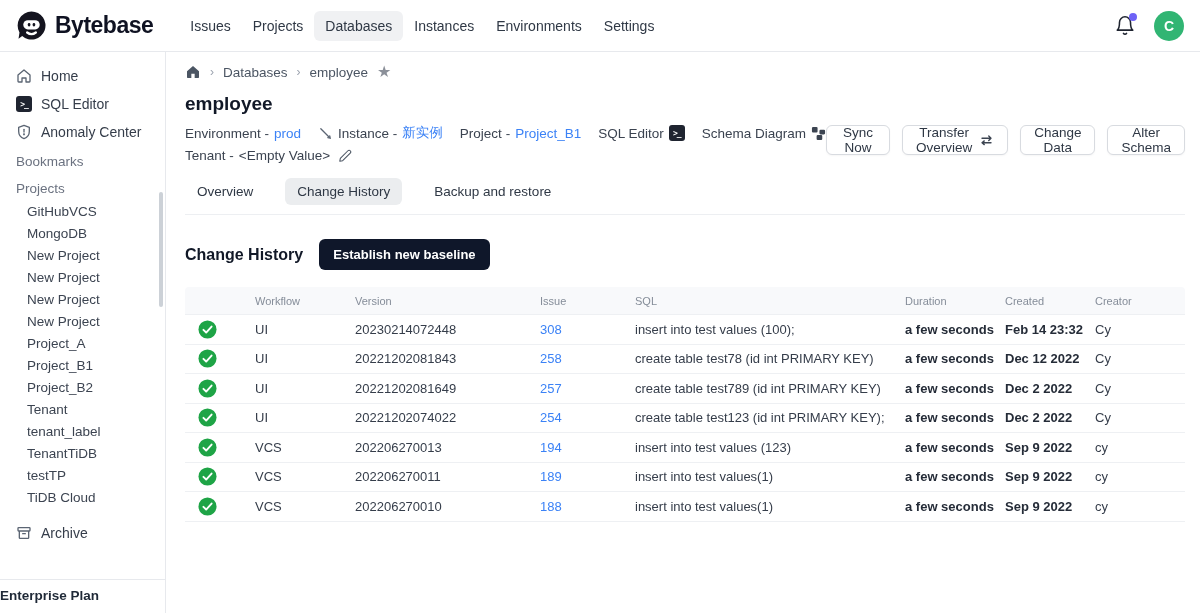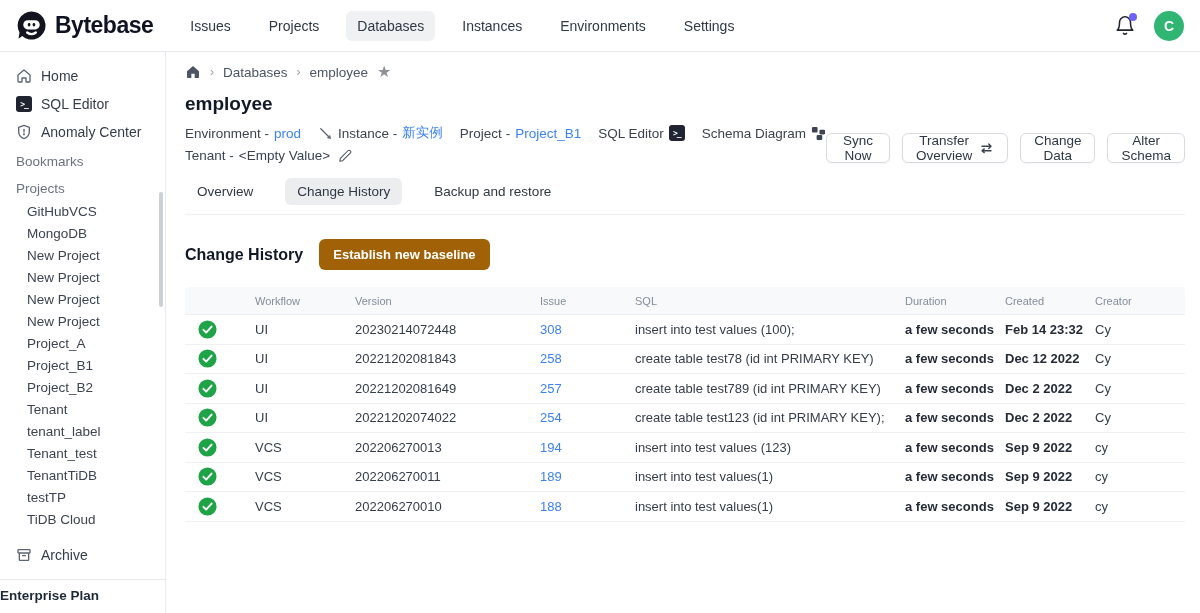--- a/index.html
+++ b/index.html
@@ -4,21 +4,21 @@
 <style>
   * { margin:0; padding:0; box-sizing:border-box; }
   html,body { width:1200px; height:613px; overflow:hidden;
     font-family:"Liberation Sans", sans-serif; background:#fff; color:#374151; }
 
   
   .topbar { height:52px; display:flex; align-items:center; padding:0 16px;
     border-bottom:1px solid #e7e9ed; background:#fff; }
   .brand { display:flex; align-items:center; gap:8px; }
   .brand-name { font-size:23px; font-weight:800; color:#0f1222; letter-spacing:-0.5px; }
-  .topnav { display:flex; align-items:flex-end; gap:16px; margin-left:26px; }
+  .topnav { display:flex; align-items:flex-end; gap:0; margin-left:26px; }
   .topnav .nav-item { font-size:14px; color:#2f3845; padding:7px 11px; border-radius:6px; cursor:pointer; }
   .topnav .nav-item.active { background:#f0f1f3; }
   .top-right { margin-left:auto; display:flex; align-items:center; gap:18px; }
   .bell-wrap { position:relative; width:22px; height:22px; }
   .bell-dot { position:absolute; top:-2px; right:-1px; width:8px; height:8px; border-radius:50%; background:#6e62f6; }
   .avatar { width:30px; height:30px; border-radius:50%; background:#31b573; color:#fff;
     display:flex; align-items:center; justify-content:center; font-size:14px; font-weight:600; }
 
   
   .shell { display:flex; height:561px; }
@@ -48,41 +48,41 @@
     font-family:"DejaVu Sans Mono", monospace; font-size:8px; font-weight:bold;
     display:flex; align-items:center; justify-content:center; letter-spacing:-1px; }
 
   
   .breadcrumb { display:flex; align-items:center; gap:9px; font-size:13.5px; color:#4b5563; }
   .crumb-sep { color:#9ca3af; font-size:12px; }
   .crumb-link { cursor:pointer; }
   .fav-star { color:#8b9099; font-size:16px; cursor:pointer; line-height:1; }
   .page-title { font-size:19px; font-weight:700; color:#111827; margin-top:13px; }
 
-  .header-row { display:flex; align-items:flex-end; }
+  .header-row { display:flex; align-items:center; }
   .meta-block { flex:1; }
   .meta-line { display:flex; align-items:center; gap:17px; margin-top:9px; font-size:13.5px; color:#3b4350; flex-wrap:nowrap; }
   .meta-line.second { margin-top:6px; }
   .meta-item { display:flex; align-items:center; gap:5px; white-space:nowrap; }
   a.meta-link, .blue-link { color:#3b82f6; text-decoration:none; cursor:pointer; }
   .actions { display:flex; gap:12px; margin-top:2px; }
   .btn { height:30px; background:#fff; border:1px solid #d8dbe0; border-radius:6px;
     box-shadow:0 1px 2px rgba(0,0,0,.04); font-size:13.5px; color:#2f3845; padding:0 13px;
     display:flex; align-items:center; gap:7px; cursor:pointer; font-family:"Liberation Sans", sans-serif; }
 
   
   .tabs { display:flex; align-items:center; gap:20px; margin-top:15px; padding-bottom:9px;
     border-bottom:1px solid #edeff2; }
   .tab { font-size:13.5px; color:#2f3845; padding:6px 12px; border-radius:6px; cursor:pointer; }
   .tab.active { background:#ebedef; }
 
   
   .section-head { display:flex; align-items:center; gap:16px; margin-top:24px; }
   .section-title { font-size:16px; font-weight:700; color:#111827; }
-  .btn-primary { background:#a16207; color:#fff; border:none; border-radius:6px; height:31px;
+  .btn-primary { background:#0f172a; color:#fff; border:none; border-radius:6px; height:31px;
     padding:0 14px; font-size:13px; font-weight:600; cursor:pointer; font-family:"Liberation Sans", sans-serif; }
 
   
   .table { margin-top:17px; width:1000px; }
   .tr { display:flex; align-items:center; height:29.5px; border-bottom:1px solid #eef0f3; background:#fff; }
   .tr.head { background:#f8f9fb; border-radius:4px 4px 0 0; height:28px;
     font-size:11px; color:#858d99; }
   .td { font-size:13px; color:#353d4a; overflow:hidden; white-space:nowrap; }
   .c-status { width:70px; padding-left:13px; display:flex; align-items:center; }
   .c-workflow { width:100px; }
@@ -203,23 +203,20 @@
         </div>
 
         <div class="proj-item">
           <span>Tenant</span>
         </div>
 
         <div class="proj-item">
           <span>tenant_label</span>
         </div>
 
-        <div class="proj-item">
-          <span>Tenant_test</span>
-        </div>
 
         <div class="proj-item">
           <span>TenantTiDB</span>
         </div>
 
         <div class="proj-item">
           <span>testTP</span>
         </div>
 
         <div class="proj-item">

